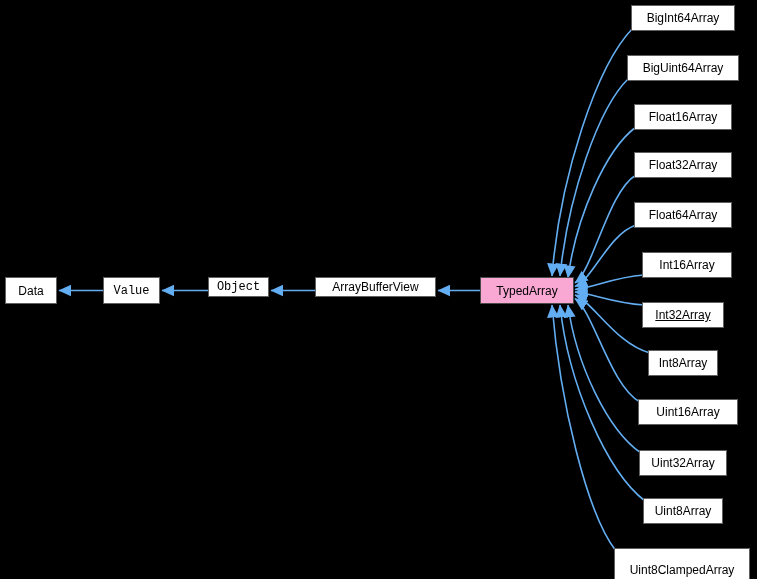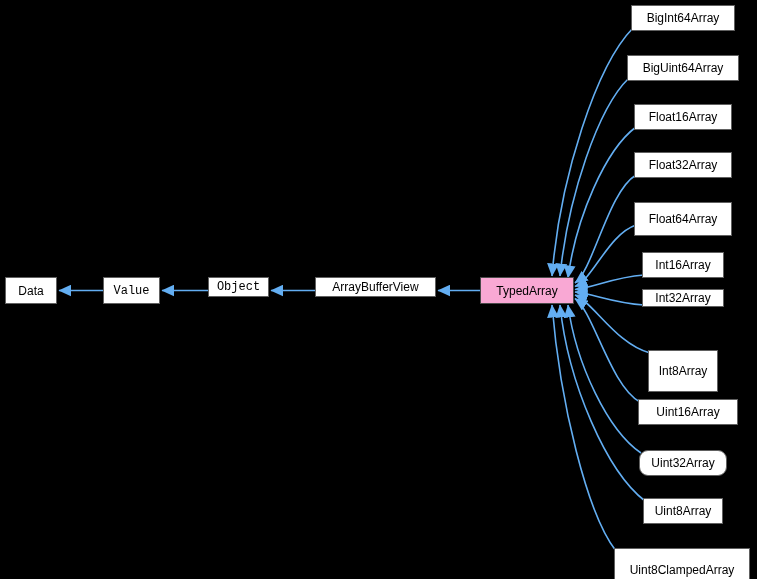--- a/index.html
+++ b/index.html
@@ -73,22 +73,22 @@
   <div id="nodes">
       <div class="node" style="left: 5px; top: 277px; width: 52px; height: 27px;">Data</div>
       <div class="node" style="left: 103px; top: 277px; width: 57px; height: 27px; font-family: Liberation Mono, monospace;">Value</div>
       <div class="node" style="left: 208px; top: 277px; width: 61px; height: 20px; font-family: Liberation Mono, monospace;">Object</div>
       <div class="node" style="left: 315px; top: 277px; width: 121px; height: 20px;">ArrayBufferView</div>
       <div class="node highlight" style="left: 480px; top: 277px; width: 94px; height: 27px;">TypedArray</div>
       <div class="node" style="left: 631px; top: 5px; width: 104px; height: 26px;">BigInt64Array</div>
       <div class="node" style="left: 627px; top: 55px; width: 112px; height: 26px;">BigUint64Array</div>
       <div class="node" style="left: 634px; top: 104px; width: 98px; height: 26px;">Float16Array</div>
       <div class="node" style="left: 634px; top: 152px; width: 98px; height: 26px; text-align: right;">Float32Array</div>
-      <div class="node" style="left: 634px; top: 202px; width: 98px; height: 34px;">Float64Array</div>
-      <div class="node" style="left: 642px; top: 252px; width: 82px; height: 26px;">Int16Array</div>
-      <div class="node" style="left: 642px; top: 289px; width: 82px; height: 18px;">Int32Array</div>
-      <div class="node" style="left: 648px; top: 350px; width: 70px; height: 42px;">Int8Array</div>
+      <div class="node" style="left: 634px; top: 202px; width: 98px; height: 26px;">Float64Array</div>
+      <div class="node" style="left: 642px; top: 252px; width: 90px; height: 26px;">Int16Array</div>
+      <div class="node" style="left: 642px; top: 302px; width: 82px; height: 26px; text-decoration: underline;">Int32Array</div>
+      <div class="node" style="left: 648px; top: 350px; width: 70px; height: 26px;">Int8Array</div>
       <div class="node" style="left: 638px; top: 399px; width: 100px; height: 26px;">Uint16Array</div>
-      <div class="node" style="left: 639px; top: 450px; width: 88px; height: 26px; border-radius: 9px;">Uint32Array</div>
+      <div class="node" style="left: 639px; top: 450px; width: 88px; height: 26px;">Uint32Array</div>
       <div class="node" style="left: 643px; top: 498px; width: 80px; height: 26px;">Uint8Array</div>
       <div class="node" style="left: 614px; top: 548px; width: 136px; height: 44px;">Uint8ClampedArray</div>
     </div>
 </div>
 
 </body></html>

